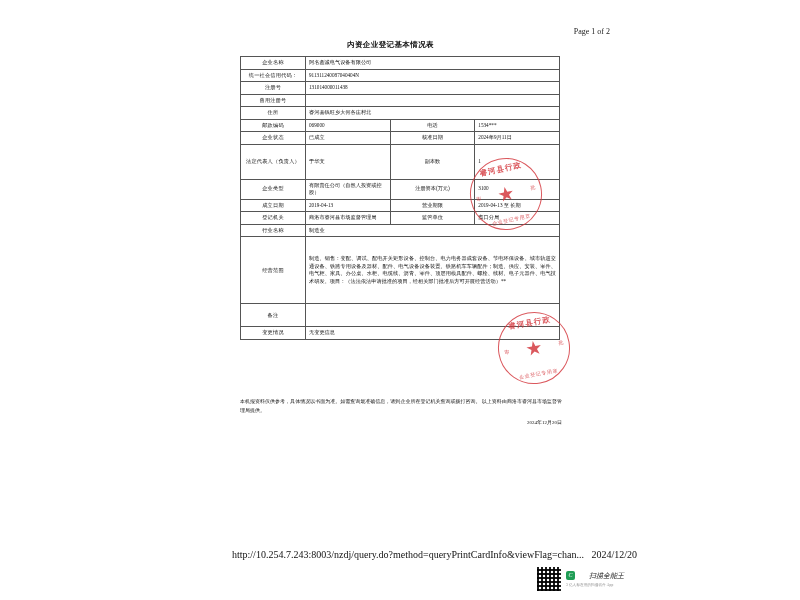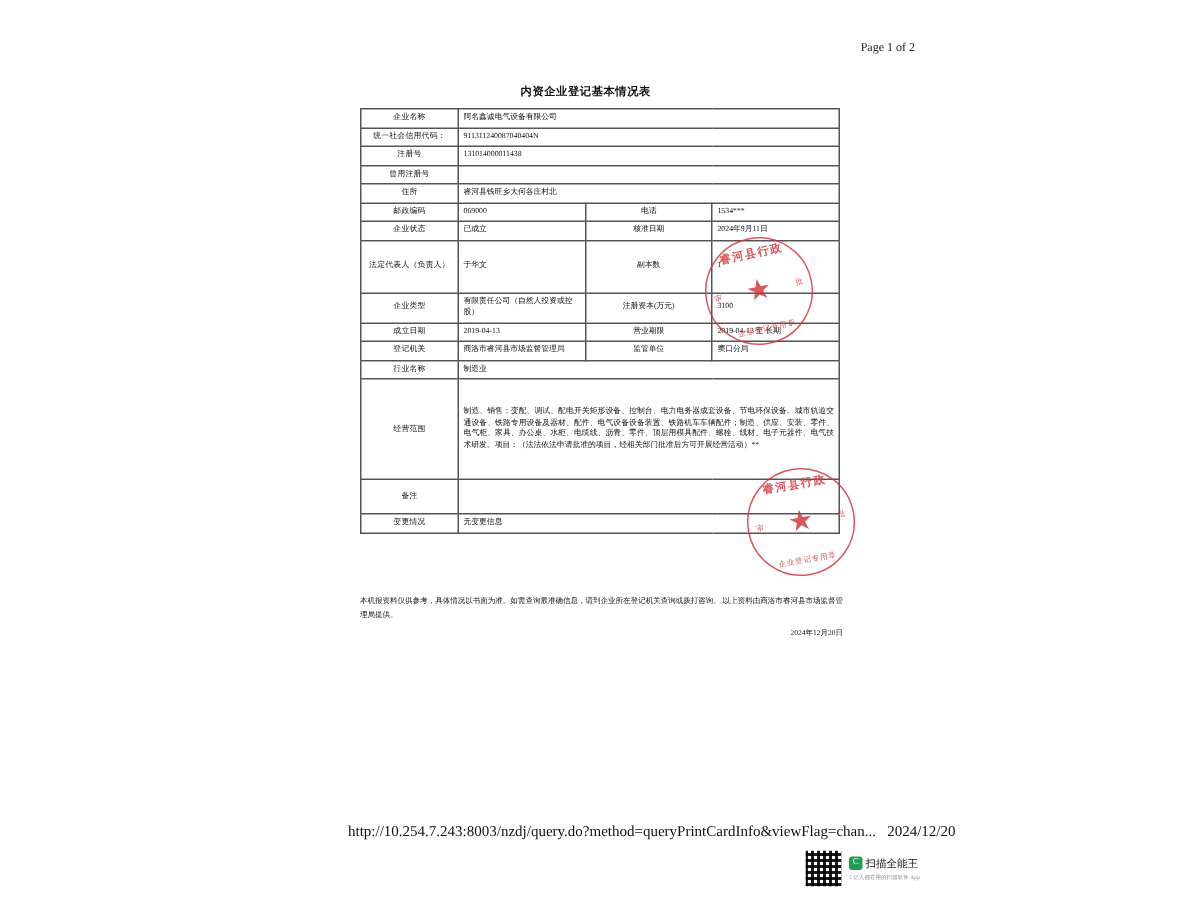--- a/index.html
+++ b/index.html
@@ -20,21 +20,21 @@
     top: 7px;
     right: 190px;
     font-size: 8px;
     font-family: "Liberation Serif", serif;
     color: #222;
     margin-top: 20px;
   }
   .doc {
     position: absolute;
     left: 240px;
-    top: 56px;
+    top: 40px;
     width: 301px;
   }
   .doc-title {
     text-align: center;
     font-size: 7.5px;
     font-weight: bold;
     letter-spacing: 0.4px;
     margin-bottom: 6px;
     color: #111;
   }
@@ -192,23 +192,24 @@
     border: 1px solid #ffffff;
   }
   .scan-text {
     display: flex;
     flex-direction: column;
     justify-content: center;
     gap: 2px;
   }
   .scan-row1 {
     display: flex;
-    gap: 2px;
+    gap: 14px;
     font-size: 7px;
     color: #111;
+    font-style: italic;
   }
   .scan-badge {
     width: 9px;
     height: 9px;
     background: #1f9d55;
     border-radius: 2px;
     color: #fff;
     font-size: 6px;
     line-height: 9px;
     text-align: center;

